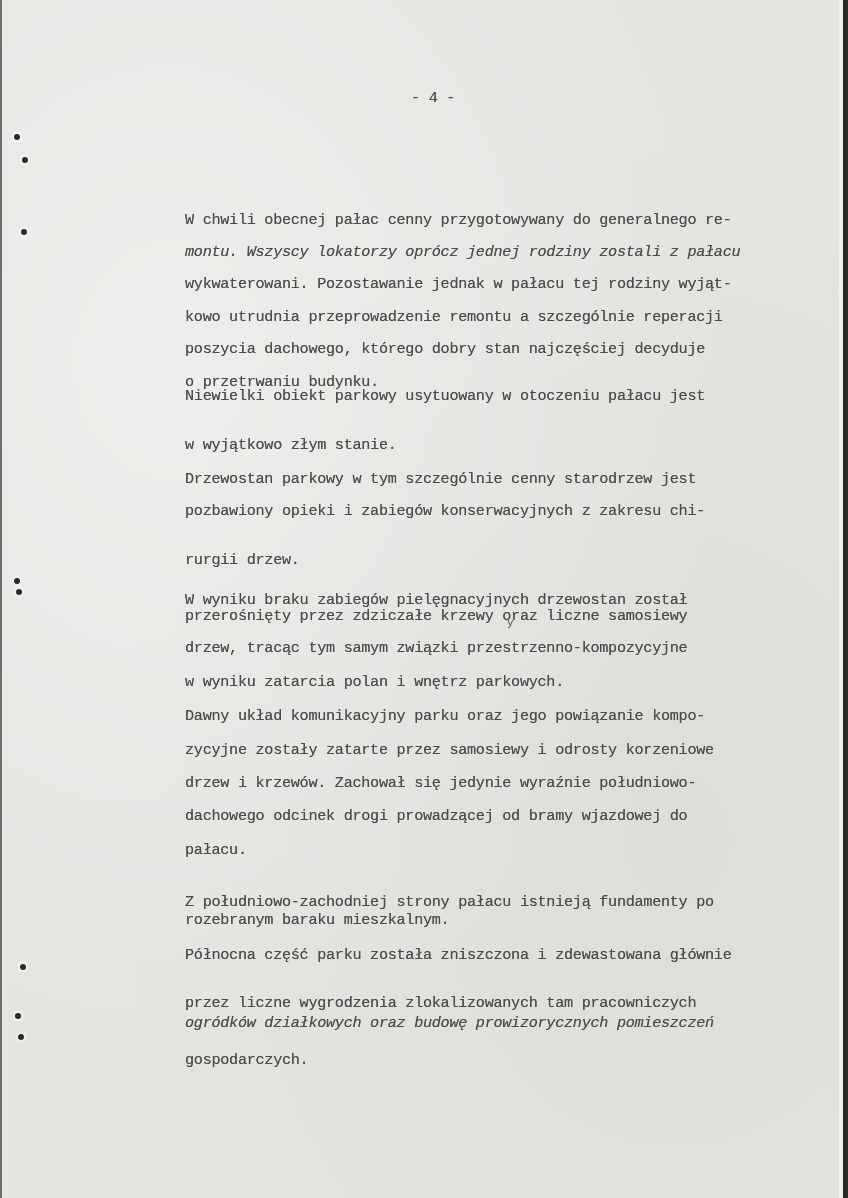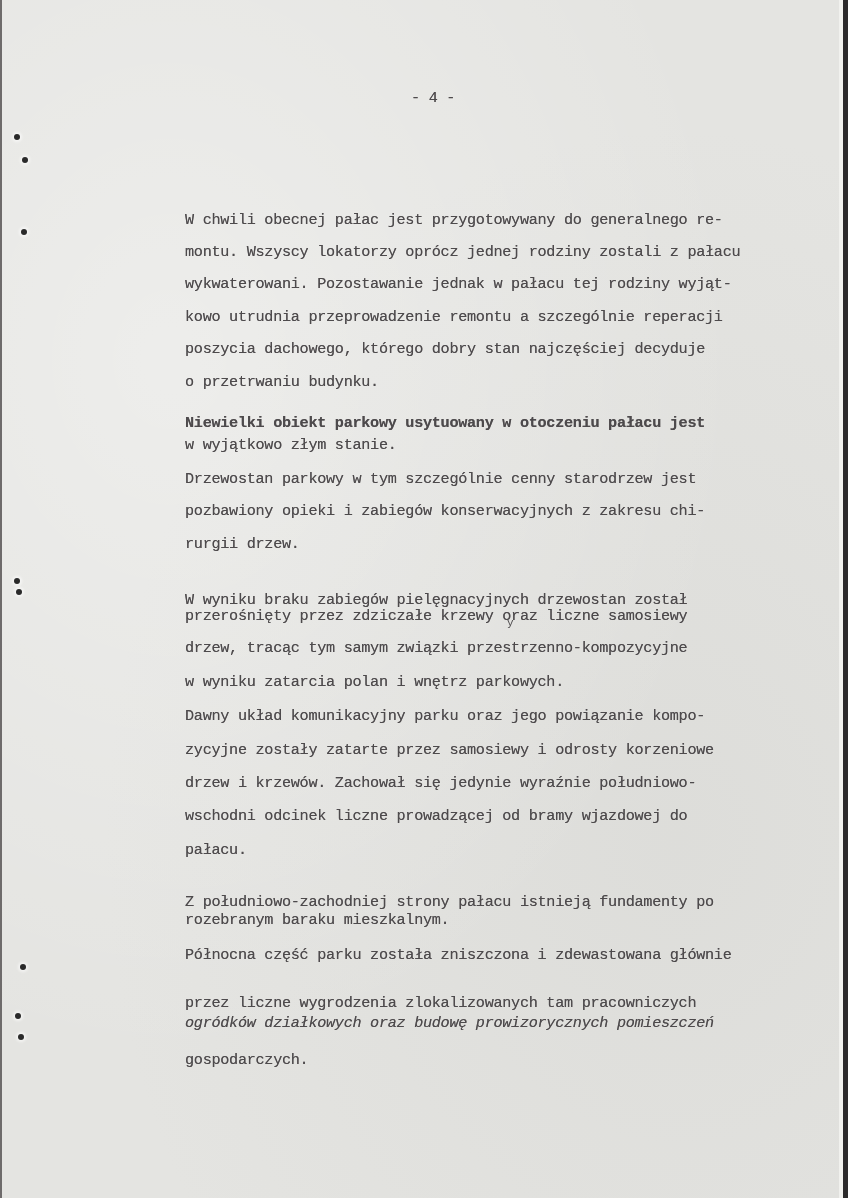--- a/index.html
+++ b/index.html
@@ -100,39 +100,39 @@
   <div class="hole" style="left:14px; top:578px;"></div>
   <div class="hole" style="left:16px; top:589px;"></div>
   <div class="hole" style="left:20px; top:964px;"></div>
   <div class="hole" style="left:15px; top:1013px;"></div>
   <div class="hole" style="left:18px; top:1034px;"></div>
 
   <div class="typed page-number">- 4 -</div>
 
 
   <div class="body-lines">
-    <div class="typed line" style="top:0px;">W chwili obecnej pałac jest przygotowywany do generalnego re-</div>
-    <div class="typed line" style="top:32px;">montu. Wszyscy lokatorzy oprócz jednej rodziny zostali z pałacu</div>
+    <div class="typed line" style="top:0px;">W chwili obecnej pałac cenny przygotowywany do generalnego re-</div>
+    <div class="typed line" style="top:32px;font-style:italic;">montu. Wszyscy lokatorzy oprócz jednej rodziny zostali z pałacu</div>
     <div class="typed line" style="top:64px;">wykwaterowani. Pozostawanie jednak w pałacu tej rodziny wyjąt-</div>
     <div class="typed line" style="top:97px;">kowo utrudnia przeprowadzenie remontu a szczególnie reperacji</div>
     <div class="typed line" style="top:129px;">poszycia dachowego, którego dobry stan najczęściej decyduje</div>
     <div class="typed line" style="top:162px;">o przetrwaniu budynku.</div>
-    <div class="typed line" style="top:203px;font-weight:bold;">Niewielki obiekt parkowy usytuowany w otoczeniu pałacu jest</div>
+    <div class="typed line" style="top:176px;">Niewielki obiekt parkowy usytuowany w otoczeniu pałacu jest</div>
     <div class="typed line" style="top:225px;">w wyjątkowo złym stanie.</div>
     <div class="typed line" style="top:259px;">Drzewostan parkowy w tym szczególnie cenny starodrzew jest</div>
     <div class="typed line" style="top:291px;">pozbawiony opieki i zabiegów konserwacyjnych z zakresu chi-</div>
-    <div class="typed line" style="top:324px;">rurgii drzew.</div>
+    <div class="typed line" style="top:340px;">rurgii drzew.</div>
     <div class="typed line" style="top:364px;margin-top:16px;">W wyniku braku zabiegów pielęgnacyjnych drzewostan został</div>
     <div class="typed line" style="top:396px;">przerośnięty przez zdziczałe krzewy oraz liczne samosiewy</div>
     <div class="typed line" style="top:428px;">drzew, tracąc tym samym związki przestrzenno-kompozycyjne</div>
     <div class="typed line" style="top:462px;">w wyniku zatarcia polan i wnętrz parkowych.</div>
     <div class="typed line" style="top:496px;">Dawny układ komunikacyjny parku oraz jego powiązanie kompo-</div>
     <div class="typed line" style="top:530px;">zycyjne zostały zatarte przez samosiewy i odrosty korzeniowe</div>
     <div class="typed line" style="top:563px;">drzew i krzewów. Zachował się jedynie wyraźnie południowo-</div>
-    <div class="typed line" style="top:596px;">wschodni odcinek liczne prowadzącej od bramy wjazdowej do</div>
+    <div class="typed line" style="top:596px;">dachowego odcinek drogi prowadzącej od bramy wjazdowej do</div>
     <div class="typed line" style="top:630px;">pałacu.</div>
     <div class="typed line" style="top:682px;">Z południowo-zachodniej strony pałacu istnieją fundamenty po</div>
     <div class="typed line" style="top:700px;">rozebranym baraku mieszkalnym.</div>
     <div class="typed line" style="top:735px;">Północna część parku została zniszczona i zdewastowana głównie</div>
     <div class="typed line" style="top:783px;">przez liczne wygrodzenia zlokalizowanych tam pracowniczych</div>
     <div class="typed line" style="top:803px;font-style:italic;">ogródków działkowych oraz budowę prowizorycznych pomieszczeń</div>
     <div class="typed line" style="top:840px;">gospodarczych.</div>
   </div>
 
   <div class="caret-mark" style="left:507px; top:617px;">y</div>

